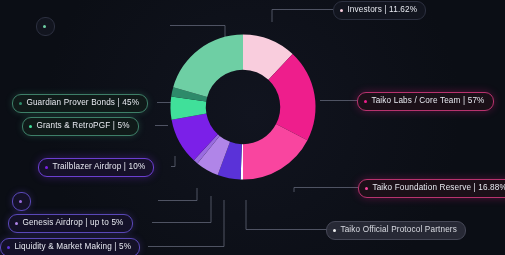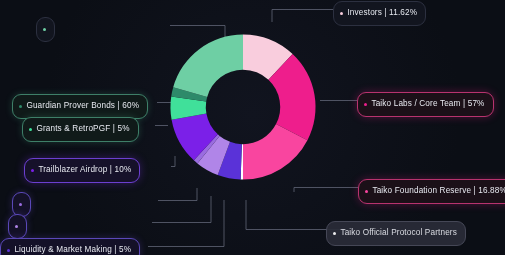--- a/index.html
+++ b/index.html
@@ -42,21 +42,21 @@
     height: 186px;
   }
   #donut-svg { display: block; width: 186px; height: 186px; }
 
   
   .pill {
     position: absolute;
     display: flex;
     align-items: center;
     gap: 4px;
-    height: 25px;
+    height: 19px;
     padding: 0 8px 0 6px;
     border-radius: 9px;
     background: #12151f;
     border: 1px solid #2c3040;
     white-space: nowrap;
     font-size: 8.2px;
     letter-spacing: 0.15px;
     color: #e7e9f0;
     line-height: 1;
   }
@@ -74,21 +74,21 @@
   .pill.purple { border-color: #6b3fd0; background: #16112a; box-shadow: 0 0 8px rgba(123,47,232,.35); }
   .pill.violet { border-color: #5a48b8; background: #141128; box-shadow: 0 0 7px rgba(110,80,220,.28); }
   .pill.pink   { border-color: #b8336e; background: #1b1018; box-shadow: 0 0 8px rgba(238,30,140,.3); }
   .pill.neutral{ border-color: #2c3040; background: #12151f; }
   .pill.blurry { filter: blur(0.55px); opacity: .92; background: #2a2c38; border-color: #4a4c5c; }
 
   
   #pill-dao         { left: 36px;  top: 17px; }
   #pill-guardian    { left: 12px;  top: 94px; }
   #pill-grants      { left: 22px;  top: 117px; text-align: right; }
-  #pill-trailblazer { left: 24px;  top: 158px; }
+  #pill-trailblazer { left: 38px;  top: 158px; }
   #pill-protocol    { left: 12px;  top: 192px; }
   #pill-genesis     { left: 8px;   top: 214px; }
   #pill-liquidity   { left: 0px;   top: 238px; text-align: right; }
   #pill-investors   { left: 333px; top: 1px; }
   #pill-taikolabs   { left: 357px; top: 92px; }
   #pill-foundation  { left: 358px; top: 179px; }
   #pill-partners    { left: 326px; top: 221px; }
 </style>
 </head>
 <body>
@@ -139,39 +139,40 @@
         </g>
     </svg>
   </div>
 
   <div class="pill neutral" id="pill-dao">
     <span class="dot" style="background: rgb(110, 207, 164);"></span>
   </div>
 
   <div class="pill green" id="pill-guardian">
     <span class="dot" style="background: rgb(46, 138, 106);"></span>
-    <span class="txt">Guardian Prover Bonds | 60%</span>
+    <span class="txt">Guardian Prover Bonds | 45%</span>
   </div>
 
   <div class="pill green" id="pill-grants">
     <span class="dot" style="background: rgb(64, 224, 154);"></span>
     <span class="txt">Grants &amp; RetroPGF | 5%</span>
   </div>
 
   <div class="pill purple" id="pill-trailblazer">
     <span class="dot" style="background: rgb(123, 32, 232);"></span>
     <span class="txt">Trailblazer Airdrop | 10%</span>
   </div>
 
   <div class="pill violet" id="pill-protocol">
     <span class="dot" style="background: rgb(154, 108, 224);"></span>
   </div>
 
   <div class="pill violet" id="pill-genesis">
     <span class="dot" style="background: rgb(176, 133, 232);"></span>
+    <span class="txt">Genesis Airdrop | up to 5%</span>
   </div>
 
   <div class="pill violet" id="pill-liquidity">
     <span class="dot" style="background: rgb(90, 50, 216);"></span>
     <span class="txt">Liquidity &amp; Market Making | 5%</span>
   </div>
 
   <div class="pill neutral" id="pill-investors">
     <span class="dot" style="background: rgb(249, 205, 221);"></span>
     <span class="txt">Investors | 11.62%</span>

